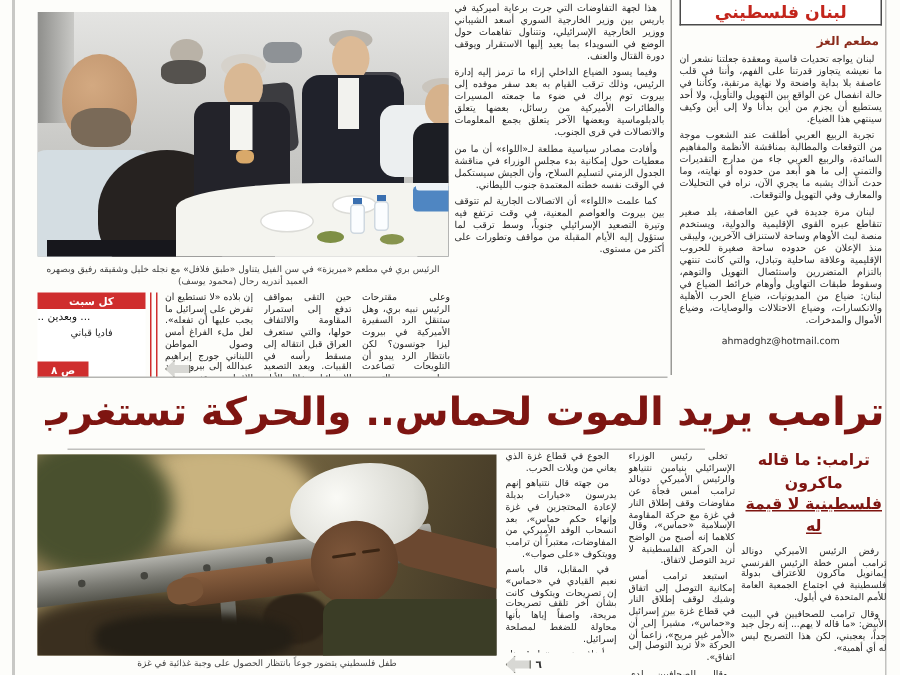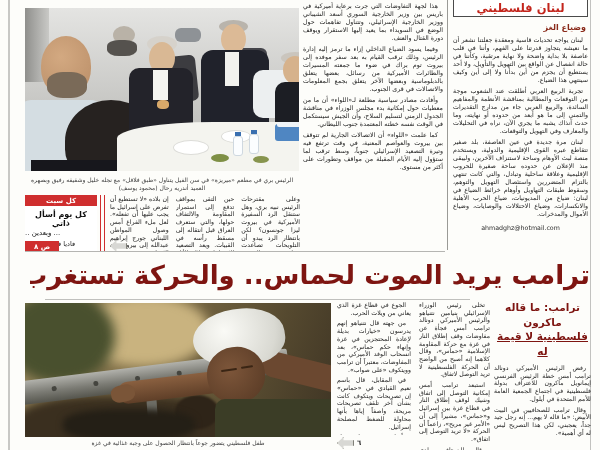--- a/index.html
+++ b/index.html
@@ -102,34 +102,33 @@
     <p>وأفادت مصادر سياسية مطلعة لـ«اللواء» أن ما من معطيات حول إمكانية بدء مجلس الوزراء في مناقشة الجدول الزمني لتسليم السلاح، وأن الجيش سيستكمل في الوقت نفسه خطته المعتمدة جنوب الليطاني.</p>
     <p>كما علمت «اللواء» أن الاتصالات الجارية لم تتوقف بين بيروت والعواصم المعنية، في وقت ترتفع فيه وتيرة التصعيد الإسرائيلي جنوباً، وسط ترقب لما ستؤول إليه الأيام المقبلة من مواقف وتطورات على أكثر من مستوى.</p>
   </div>
 
   <div class="abs rule" style="left:447px;top:0;width:1px;height:250px;background:#9a9a96;"></div>
 
   <div class="abs" style="left:453px;top:0;width:135px;">
     <div class="title-box">
       <span>لبنان فلسطيني</span>
     </div>
-    <div class="author">وضياع الغز</div>
+    <div class="author">مطعم الغز</div>
     <div class="body-text" style="margin-top:4px;height:186px;">
       <p>لبنان يواجه تحديات قاسية ومعقدة جعلتنا نشعر أن ما نعيشه يتجاوز قدرتنا على الفهم، وأننا في قلب عاصفة بلا بداية واضحة ولا نهاية مرتقبة، وكأننا في حالة انفصال عن الواقع بين التهويل والتأويل، ولا أحد يستطيع أن يجزم من أين بدأنا ولا إلى أين وكيف سينتهي هذا الضياع.</p>
       <p>تجربة الربيع العربي أطلقت عند الشعوب موجة من التوقعات والمطالبة بمناقشة الأنظمة والمفاهيم السائدة، والربيع العربي جاء من مدارج التقديرات والتمني إلى ما هو أبعد من حدوده أو نهايته، وما حدث آنذاك يشبه ما يجري الآن، نراه في التحليلات والمعارف وفي التهويل والتوقعات.</p>
       <p>لبنان مرة جديدة في عين العاصفة، بلد صغير تتقاطع عبره القوى الإقليمية والدولية، ويستخدم منصة لبث الأوهام وساحة لاستنزاف الآخرين، وليبقى منذ الإعلان عن حدوده ساحة صغيرة للحروب الإقليمية وعلاقة ساحلية وتبادل، والتي كانت تنتهي بالتزام المتضررين واستئصال التهويل والتوهم، وسقوط طبقات التهاويل وأوهام خرائط الضياع في لبنان: ضياع من المديونيات، ضياع الحرب الأهلية والانكسارات، وضياع الاحتلالات والوصايات، وضياع الأموال والمدخرات.</p>
     </div>
     <div class="email">ahmadghz@hotmail.com</div>
   </div>
 
   <div class="abs fb" style="left:25px;top:195px;width:72px;height:57px;">
     <div class="fb-bar" style="width:100%;height:11px;">
       <span>كل سبت</span>
     </div>
-    <div class="fb-line1">كل يوم أسأل ذاتي</div>
     <div class="fb-line2">... وبعدين ..</div>
     <div class="fb-author">فاديا قباني</div>
     <div class="fb-bar abs" style="left:0;bottom:0;width:34px;height:11px;position:absolute;">
       <span>ص ٨</span>
     </div>
   </div>
   <div class="abs dbl-red" style="left:100px;top:195px;height:57px;"></div>
 
   <div class="abs mini-cols" style="left:110px;top:195px;width:190px;height:57px;">
     <div class="mini-col">وعلى مقترحات الرئيس نبيه بري، وهل ستنقل الرد السفيرة الأميركية في بيروت ليزا جونسون؟ لكن بانتظار الرد يبدو أن التلويحات تصاعدت حول التصعيد الإسرائيلي المستمر الضاغط على لبنان، وهو ما برره براك خلال وجوده في بيروت بقوله</div>

